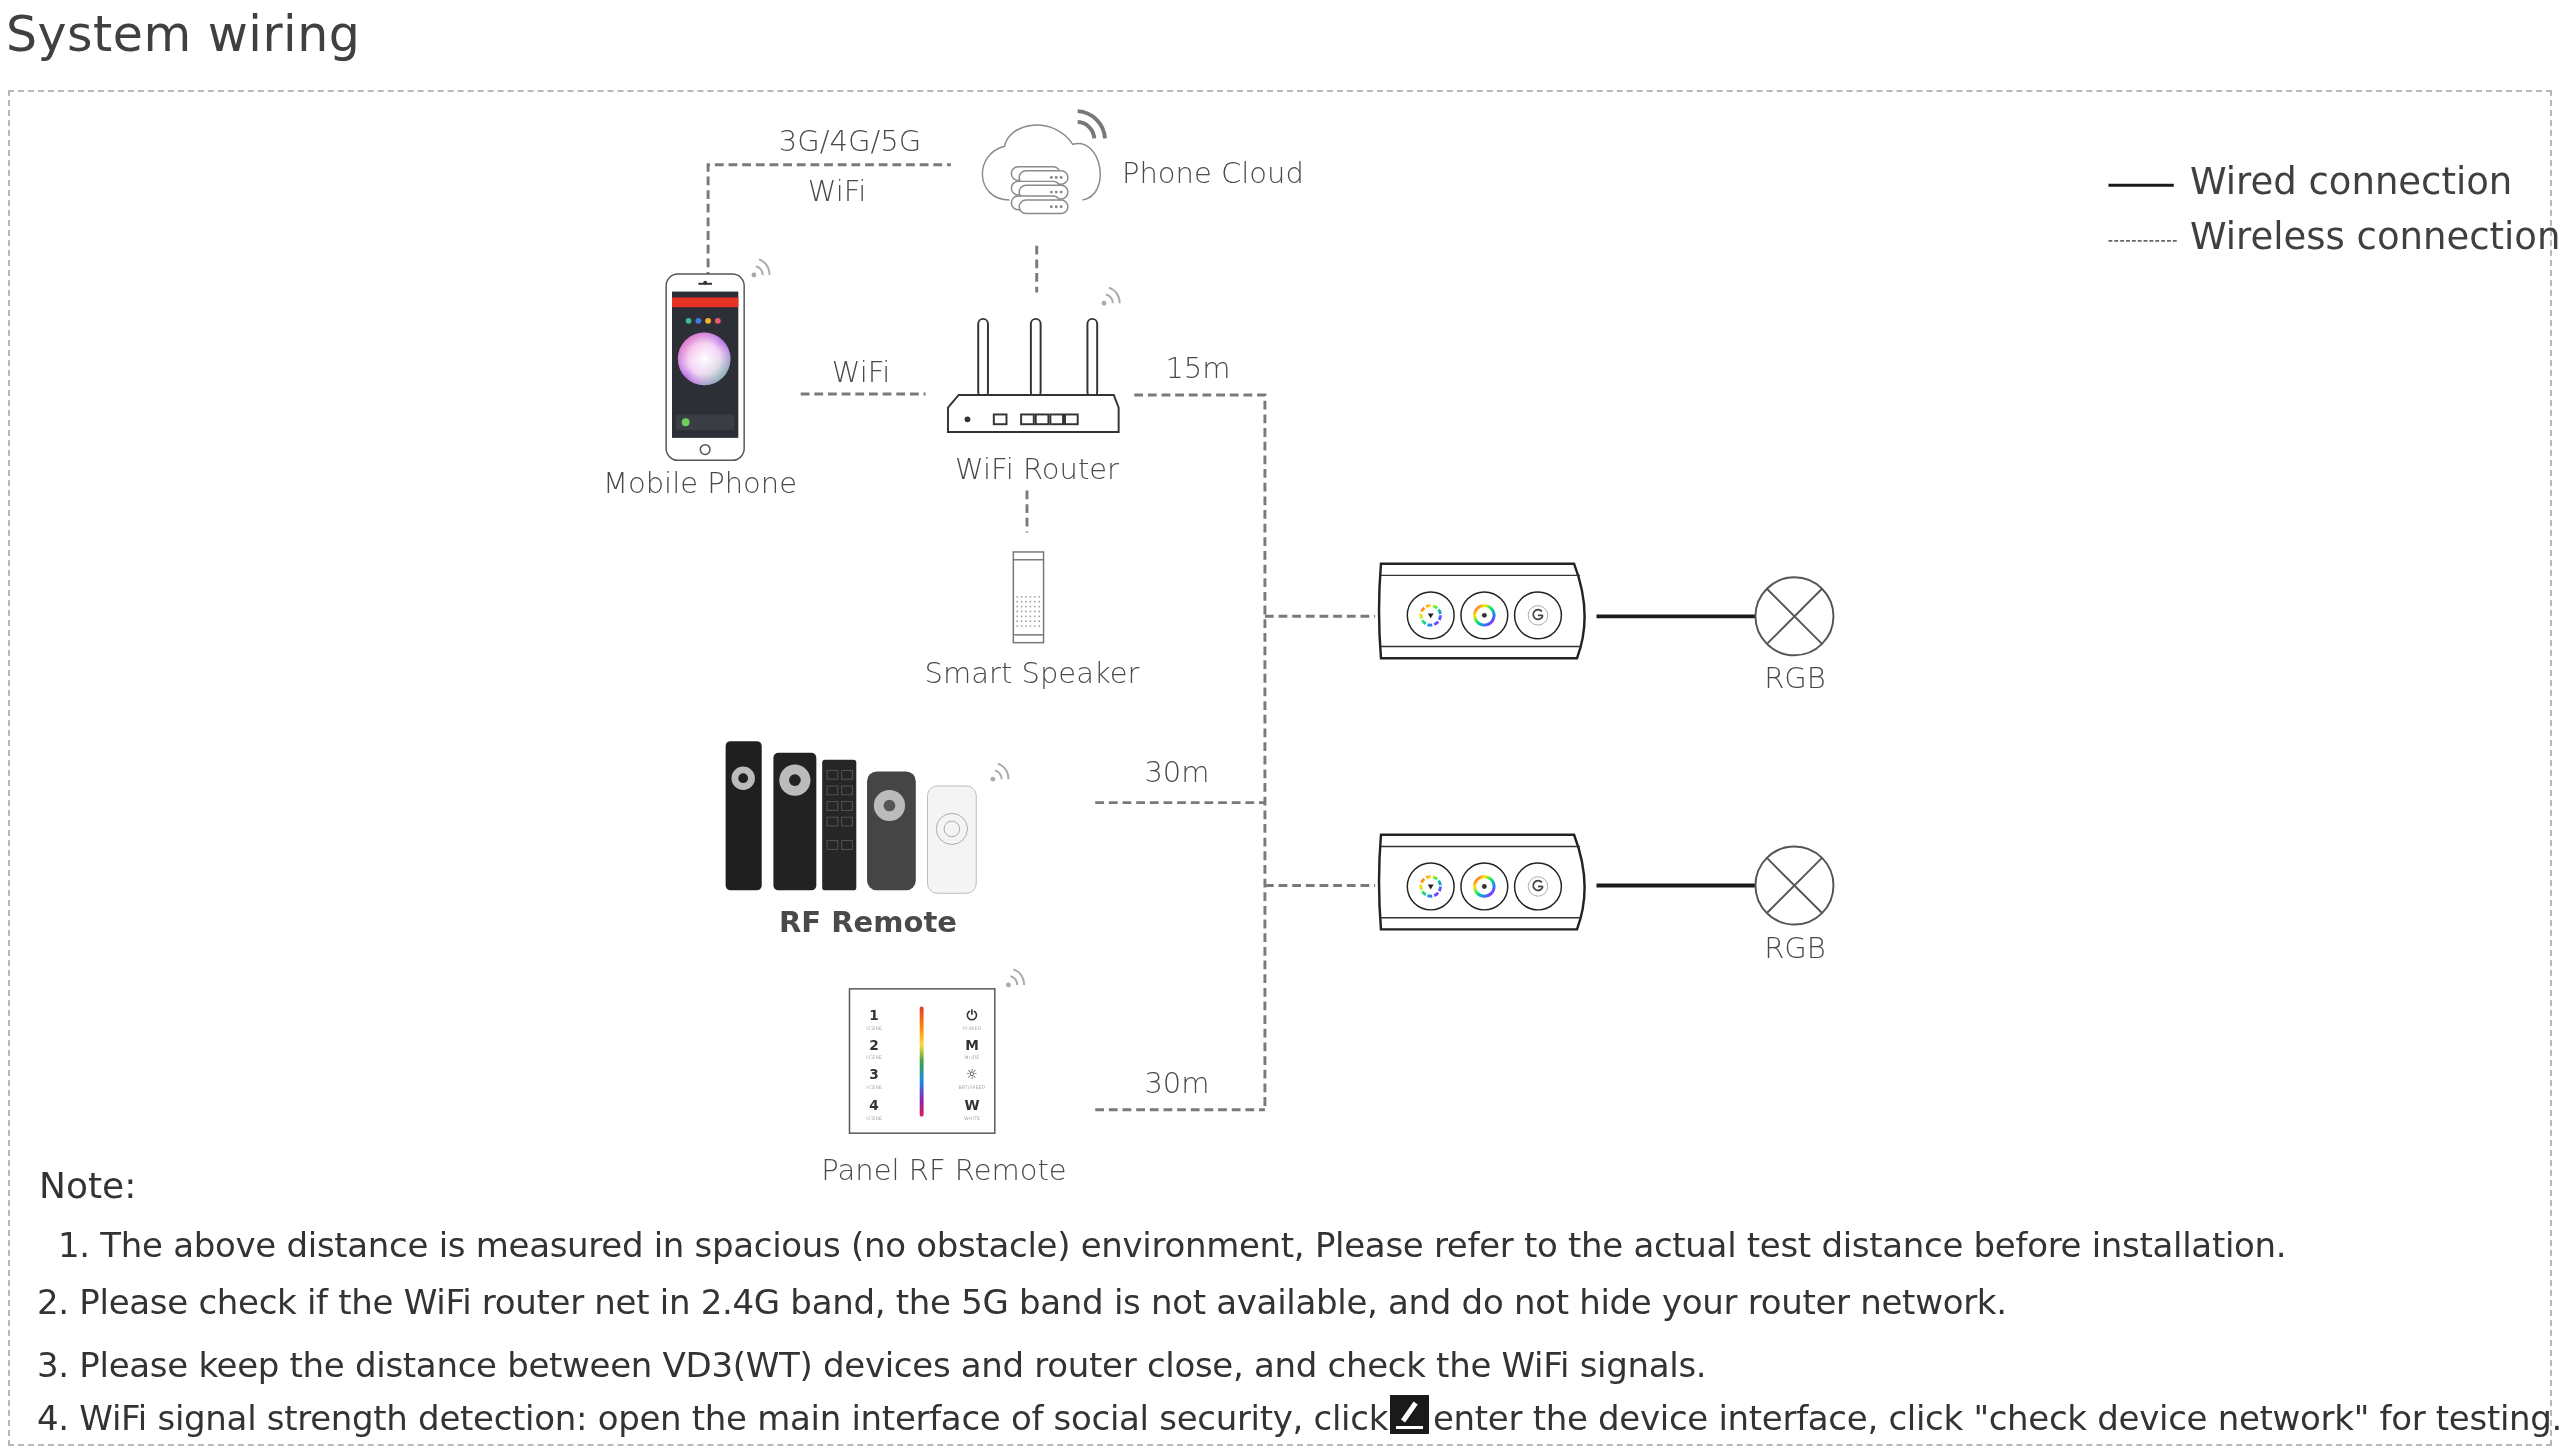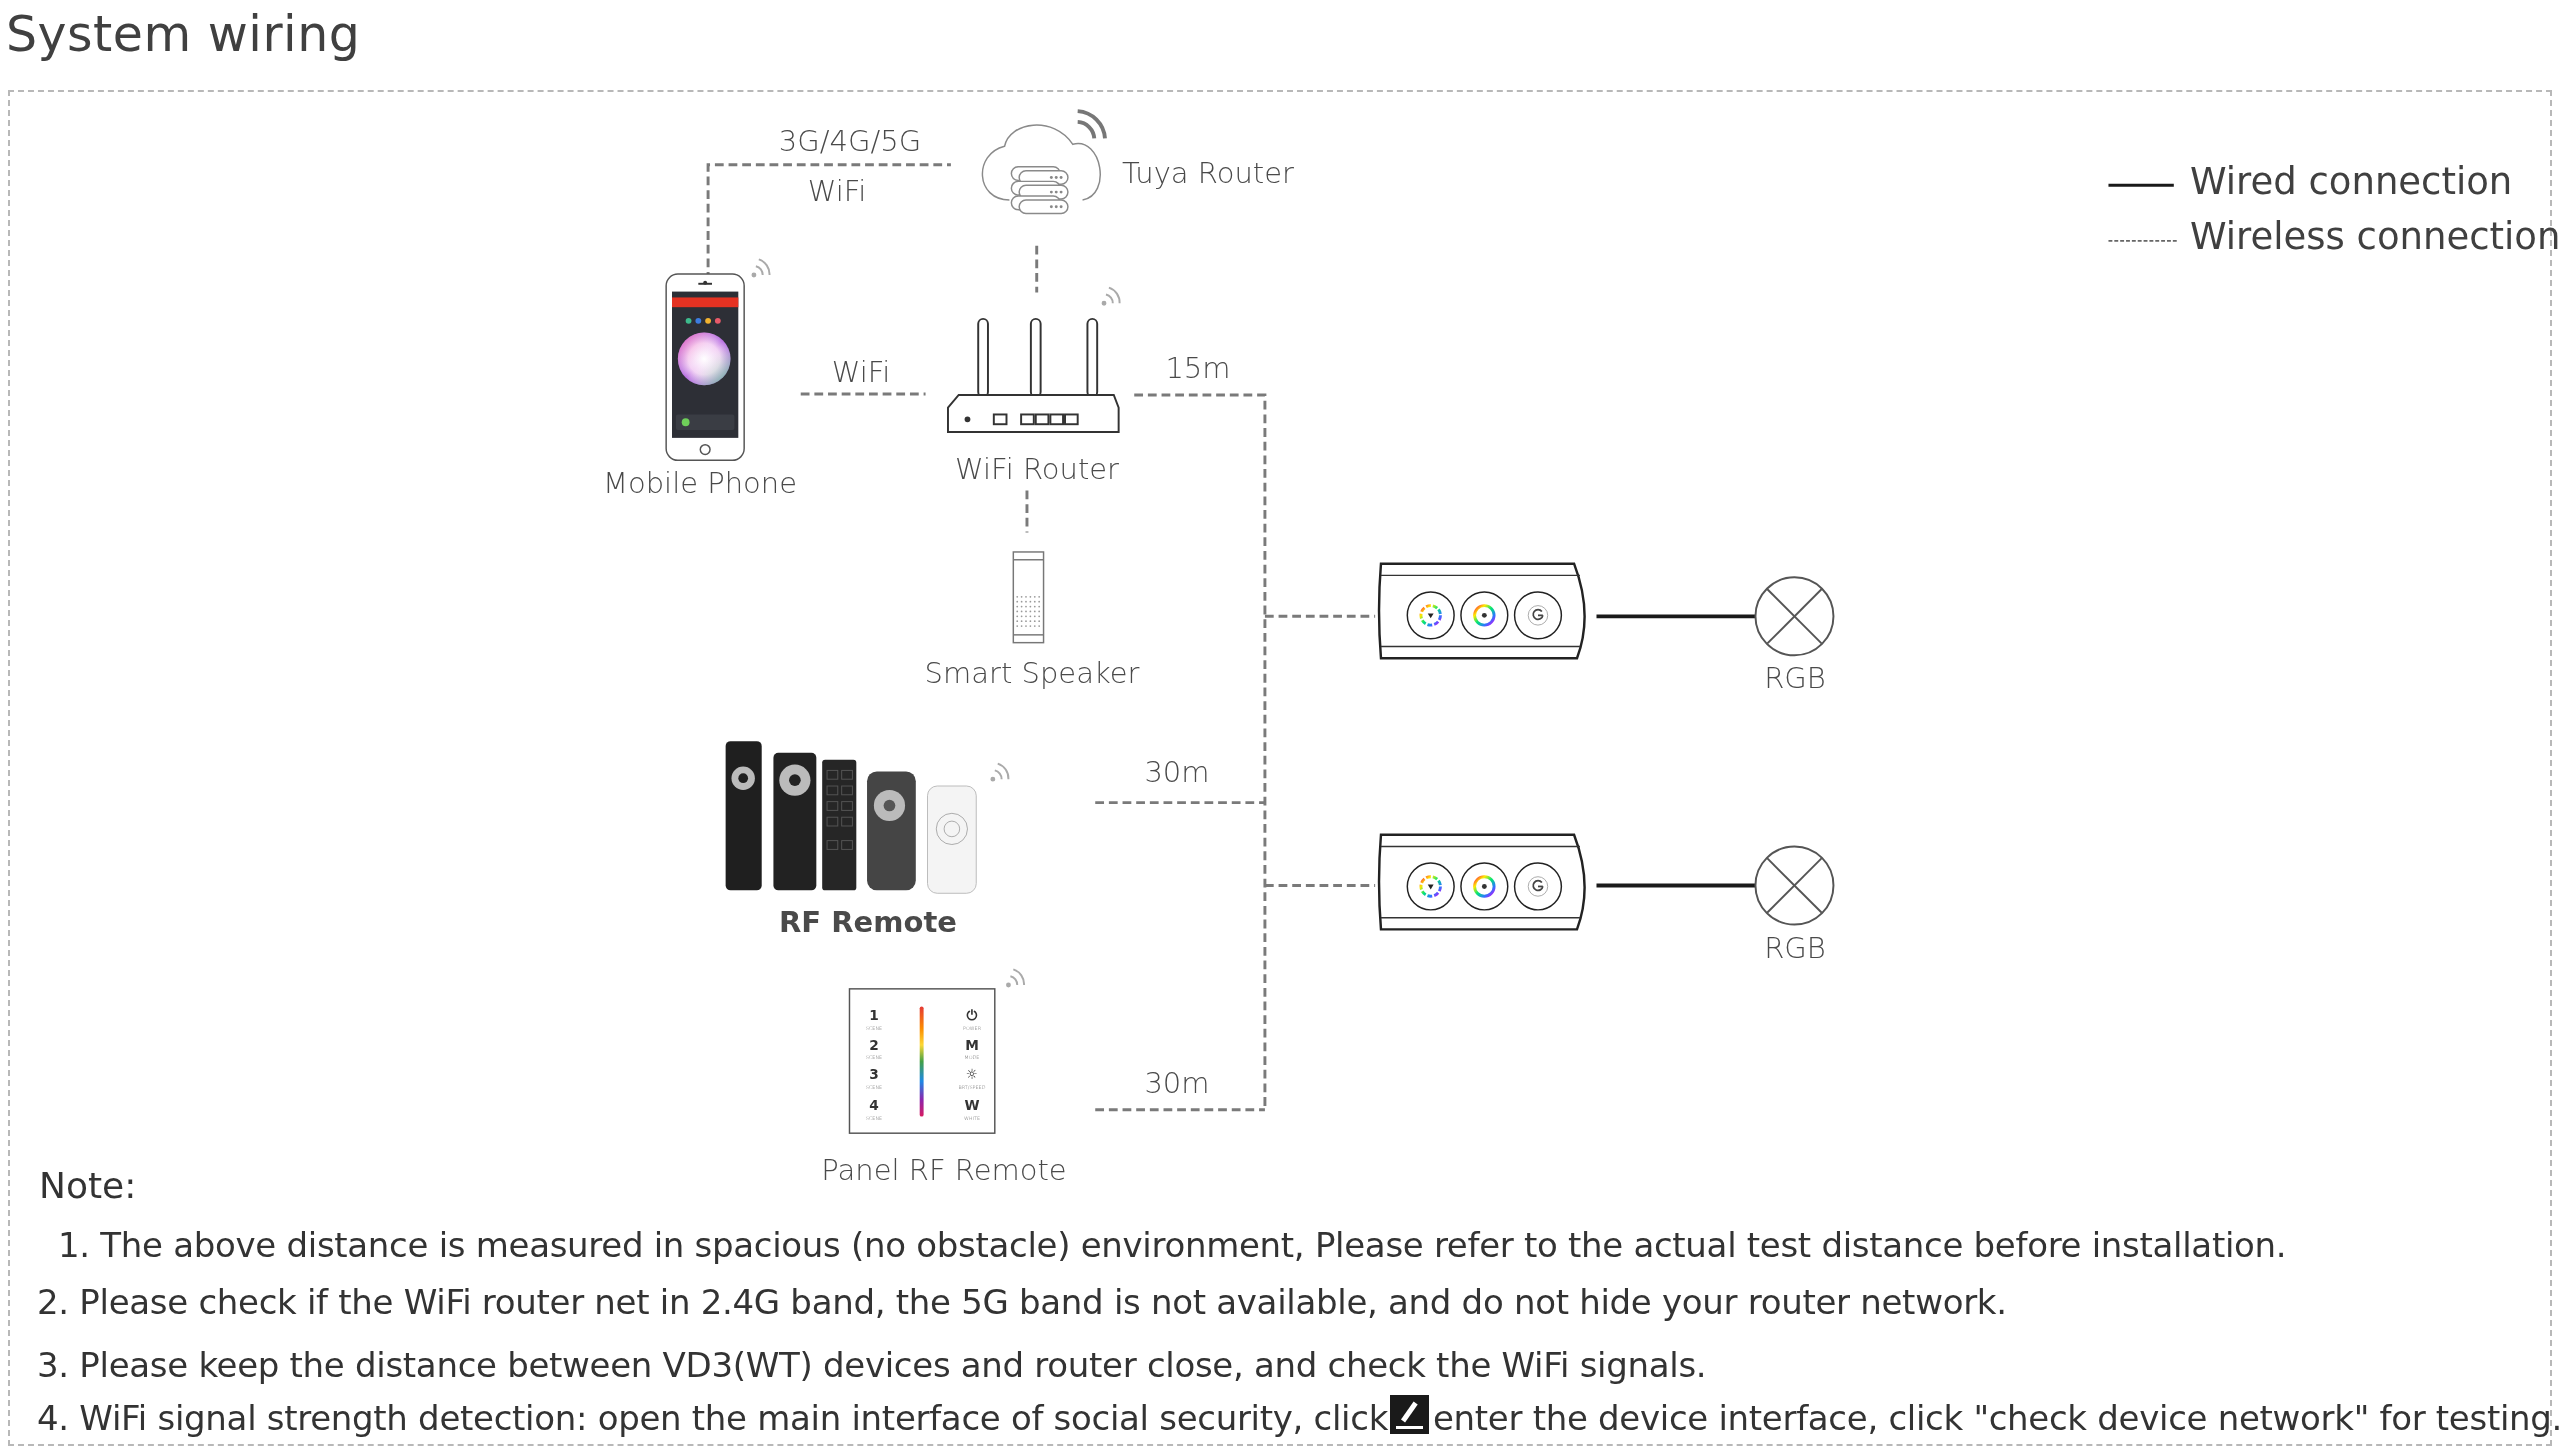--- a/index.html
+++ b/index.html
@@ -270,21 +270,21 @@
     <line x1="1812" y1="604" x2="1868" y2="660"></line>
     <line x1="1868" y1="604" x2="1812" y2="660"></line>
   </g>
   <g fill="#fff" stroke="#555" stroke-width="2">
     <circle cx="1840" cy="908" r="40"></circle>
     <line x1="1812" y1="880" x2="1868" y2="936"></line>
     <line x1="1868" y1="880" x2="1812" y2="936"></line>
   </g>
 </svg>
 
-<div class="lbl left" style="left:1122px; top:156px;">Tuya Router</div>
+<div class="lbl left" style="left:1122px; top:156px;">Phone Cloud</div>
 <div class="lbl" style="left:700px; top:466px;">Mobile Phone</div>
 <div class="lbl" style="left:1037px; top:452px;">WiFi Router</div>
 <div class="lbl" style="left:1032px; top:656px;">Smart Speaker</div>
 <div class="lbl" style="left:868px; top:905px;font-weight:bold;">RF Remote</div>
 <div class="lbl" style="left:924px; top:1153px;margin-left:20px;">Panel RF Remote</div>
 <div class="lbl" style="left:1795px; top:661px;">RGB</div>
 <div class="lbl" style="left:1795px; top:931px;">RGB</div>
 
 <div class="lbl" style="left:830px; top:124px;margin-left:20px;">3G/4G/5G</div>
 <div class="lbl" style="left:837px; top:174px;">WiFi</div>

